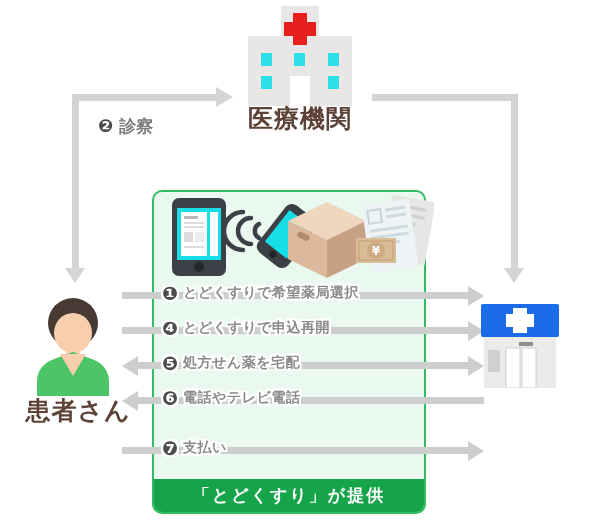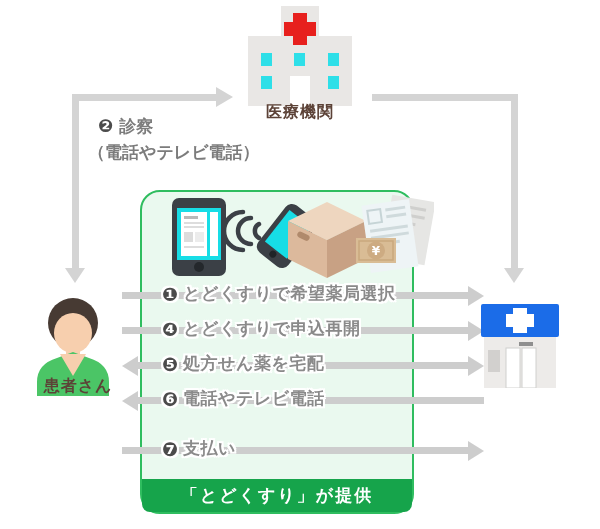--- a/index.html
+++ b/index.html
@@ -1,61 +1,61 @@
 <!DOCTYPE html>
 <html><head>
 <meta charset="utf-8">
 <style>
   html,body{margin:0;padding:0;background:#fff;}
   .stage{position:relative;width:600px;height:529px;background:#ffffff;
          font-family:"DejaVu Sans",sans-serif;overflow:hidden;}
 
   
   .ent-label{position:absolute;text-align:center;font-weight:bold;
-             font-size:16px;color:#5c4237;letter-spacing:1px;}
+             font-size:25px;color:#5c4237;letter-spacing:1px;}
 
   
   .obar{position:absolute;background:#d4d4d4;}
   .otri-right{position:absolute;width:0;height:0;
               border-top:10px solid transparent;border-bottom:10px solid transparent;
               border-left:17px solid #d4d4d4;}
   .otri-down{position:absolute;width:0;height:0;
              border-left:10px solid transparent;border-right:10px solid transparent;
              border-top:15px solid #d4d4d4;}
 
   
   .side-note{position:absolute;color:#7c7c7c;font-size:17px;font-weight:bold;line-height:26px;}
   .side-note .num2{color:#4b4b4b;font-size:18px;}
   .indent1{padding-left:10px;}
   .indent2{padding-left:30px;}
 
   
-  .flow-box{position:absolute;left:140px;top:190px;width:274px;height:324px;
-            background:#eaf9ef;border:2px solid #2fbd5f;border-radius:20px;box-sizing:border-box;}
+  .flow-box{position:absolute;left:152px;top:190px;width:274px;height:324px;
+            background:#eaf9ef;border:2px solid #2fbd5f;border-radius:10px;box-sizing:border-box;}
   .banner{position:absolute;left:0;right:0;bottom:0;height:33px;background:#16a44b;
           border-radius:0 0 8px 8px;color:#ffffff;font-weight:bold;font-size:17px;
           letter-spacing:2px;display:flex;align-items:center;justify-content:center;}
 
   
   .row{position:absolute;inset:0;pointer-events:none;}
   .r1{--cy:296px}.r2{--cy:331px}.r3{--cy:366px}.r4{--cy:401px}.r5{--cy:451px}
   .row .bar{position:absolute;top:calc(var(--cy) - 4px);height:7px;background:#cdcdcd;}
   .row.dir-right .bar{left:122px;width:346px;}
   .row.dir-left  .bar{left:138px;width:346px;}
   .row.dir-both  .bar{left:138px;width:330px;}
   .row .head-r{position:absolute;left:468px;top:calc(var(--cy) - 10px);width:0;height:0;
                border-top:10px solid transparent;border-bottom:10px solid transparent;
                border-left:16px solid #cdcdcd;}
   .row .head-l{position:absolute;left:122px;top:calc(var(--cy) - 10px);width:0;height:0;
                border-top:10px solid transparent;border-bottom:10px solid transparent;
                border-right:16px solid #cdcdcd;}
   .row .lbl{position:absolute;left:162px;top:calc(var(--cy) - 14px);display:flex;
             align-items:center;gap:5px;z-index:5;white-space:nowrap;}
   .num{color:#4b4b4b;font-size:19px;font-weight:bold;}
-  .txt{color:#8a8a8a;font-size:17px;font-weight:bold;letter-spacing:0.5px;}
+  .txt{color:#8a8a8a;font-size:14px;font-weight:bold;letter-spacing:0.5px;}
   .outline{text-shadow:-2px 0 #fff,2px 0 #fff,0 -2px #fff,0 2px #fff,
            -1px -1px #fff,1px -1px #fff,-1px 1px #fff,1px 1px #fff,
            -2px -2px #fff,2px 2px #fff,2px -2px #fff,-2px 2px #fff;}
 
   .icon{position:absolute;}
 </style>
 </head>
 <body>
 
 <div class="stage">
@@ -77,21 +77,20 @@
 
   <div>
     <div class="obar" style="left:72px;top:94px;width:146px;height:7px"></div>
     <div class="obar" style="left:72px;top:94px;width:7px;height:176px"></div>
     <div class="otri-right" style="left:216px;top:87px"></div>
     <div class="otri-down" style="left:65px;top:268px"></div>
   </div>
   <div class="side-note" style="left:88px;top:113px">
     <div class="indent1"><span class="num2">❷</span>
       <span>診察</span></div>
-    <div>（電話やテレビ電話）</div>
   </div>
 
   <div>
     <div class="obar" style="left:372px;top:94px;width:146px;height:7px"></div>
     <div class="obar" style="left:511px;top:94px;width:7px;height:174px"></div>
     <div class="otri-down" style="left:504px;top:268px"></div>
   </div>
 
   <div class="flow-box">
     <div class="banner">「とどくすり」が提供</div>
@@ -201,21 +200,21 @@
       </div>
   </div>
 
   <svg class="icon" style="left:33px;top:296px" width="80" height="100" viewBox="0 0 80 100">
     <circle cx="40" cy="27" r="25" fill="#473a33"></circle>
     <ellipse cx="40" cy="37" rx="19" ry="20" fill="#f7cfae"></ellipse>
     <rect x="33" y="50" width="14" height="13" fill="#f7cfae"></rect>
     <path d="M4,100 L4,86 Q4,68 24,62 L40,56 L56,62 Q76,68 76,86 L76,100 Z" fill="#4bc566"></path>
     <polygon points="27,58 53,58 40,80" fill="#f7cfae"></polygon>
   </svg>
-  <div class="ent-label" style="left:18px;top:376px;width:120px">患者さん</div>
+  <div class="ent-label" style="left:18px;top:394px;width:120px">患者さん</div>
 
   <svg class="icon" style="left:481px;top:304px" width="78" height="84" viewBox="0 0 78 84">
     <rect x="0" y="0" width="78" height="33" rx="2" fill="#1b6ce8"></rect>
     <rect x="32" y="4" width="14" height="25" fill="#ffffff"></rect>
     <rect x="25" y="10" width="28" height="13" fill="#ffffff"></rect>
     <rect x="3" y="33" width="72" height="51" fill="#edebe9"></rect>
     <rect x="38" y="38" width="14" height="4" fill="#8f8f8f"></rect>
     <rect x="25" y="44" width="14" height="40" fill="#ffffff" stroke="#d0d0ce"></rect>
     <rect x="41" y="44" width="14" height="40" fill="#ffffff" stroke="#d0d0ce"></rect>
     <rect x="7" y="46" width="12" height="22" fill="#d2d0ce"></rect>

